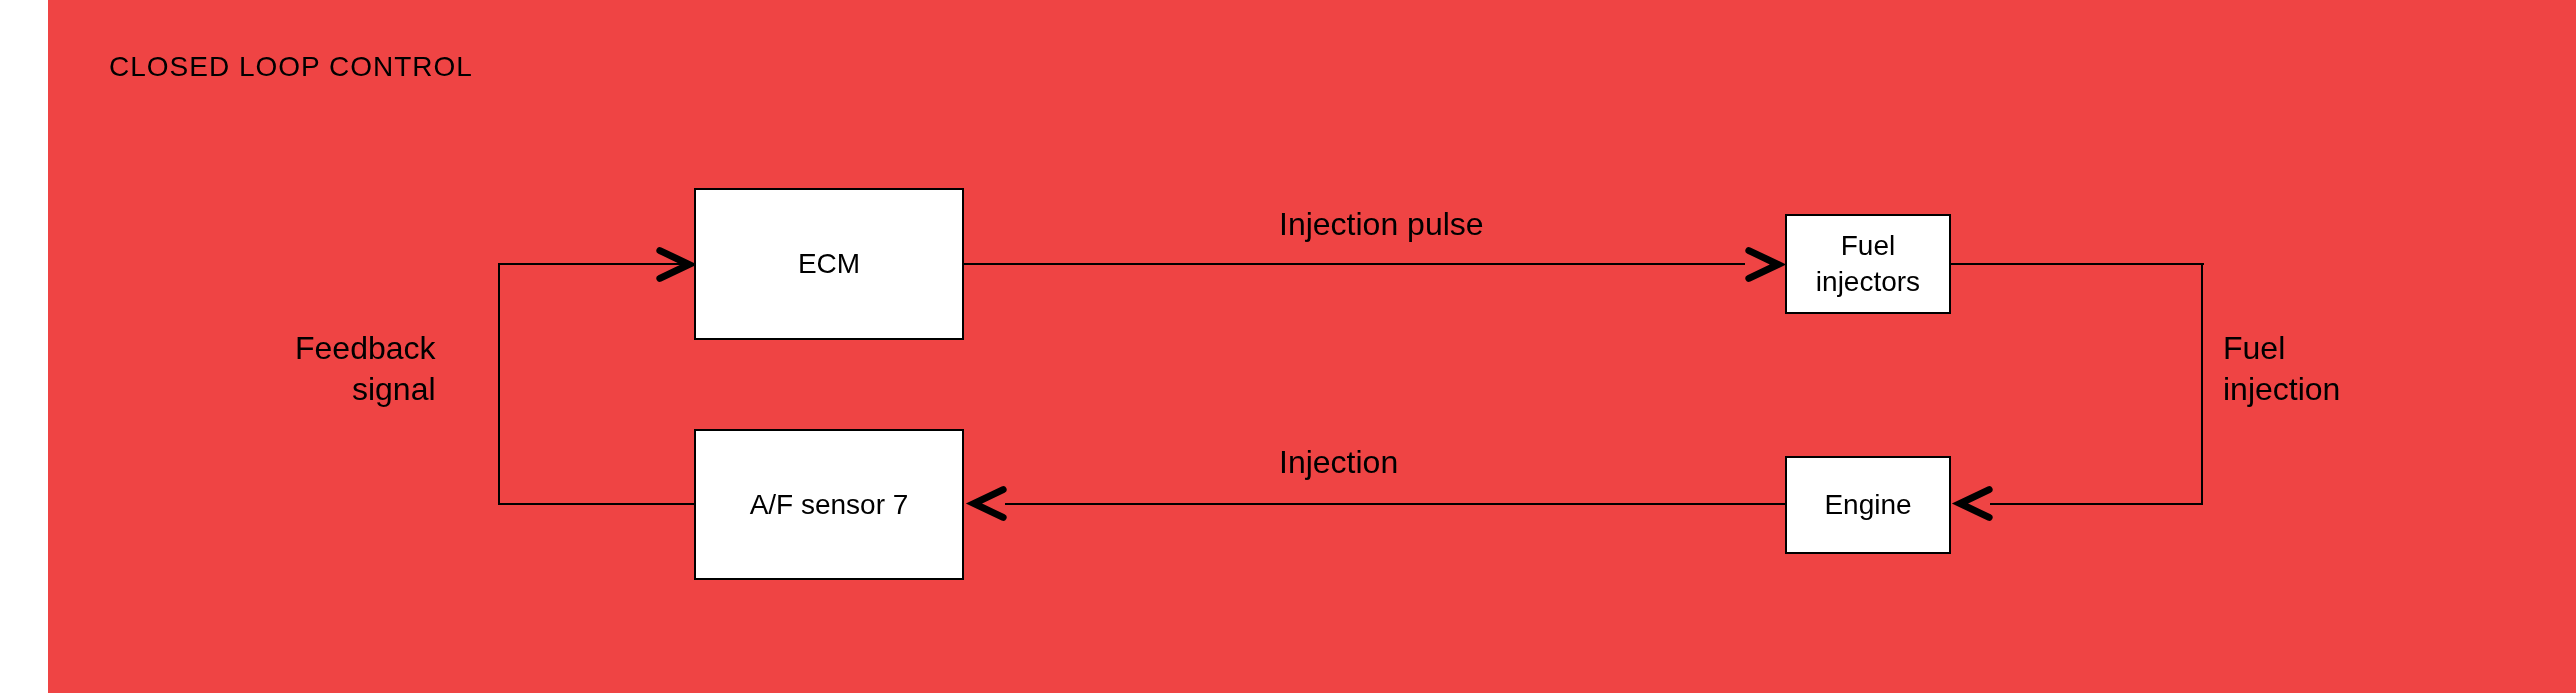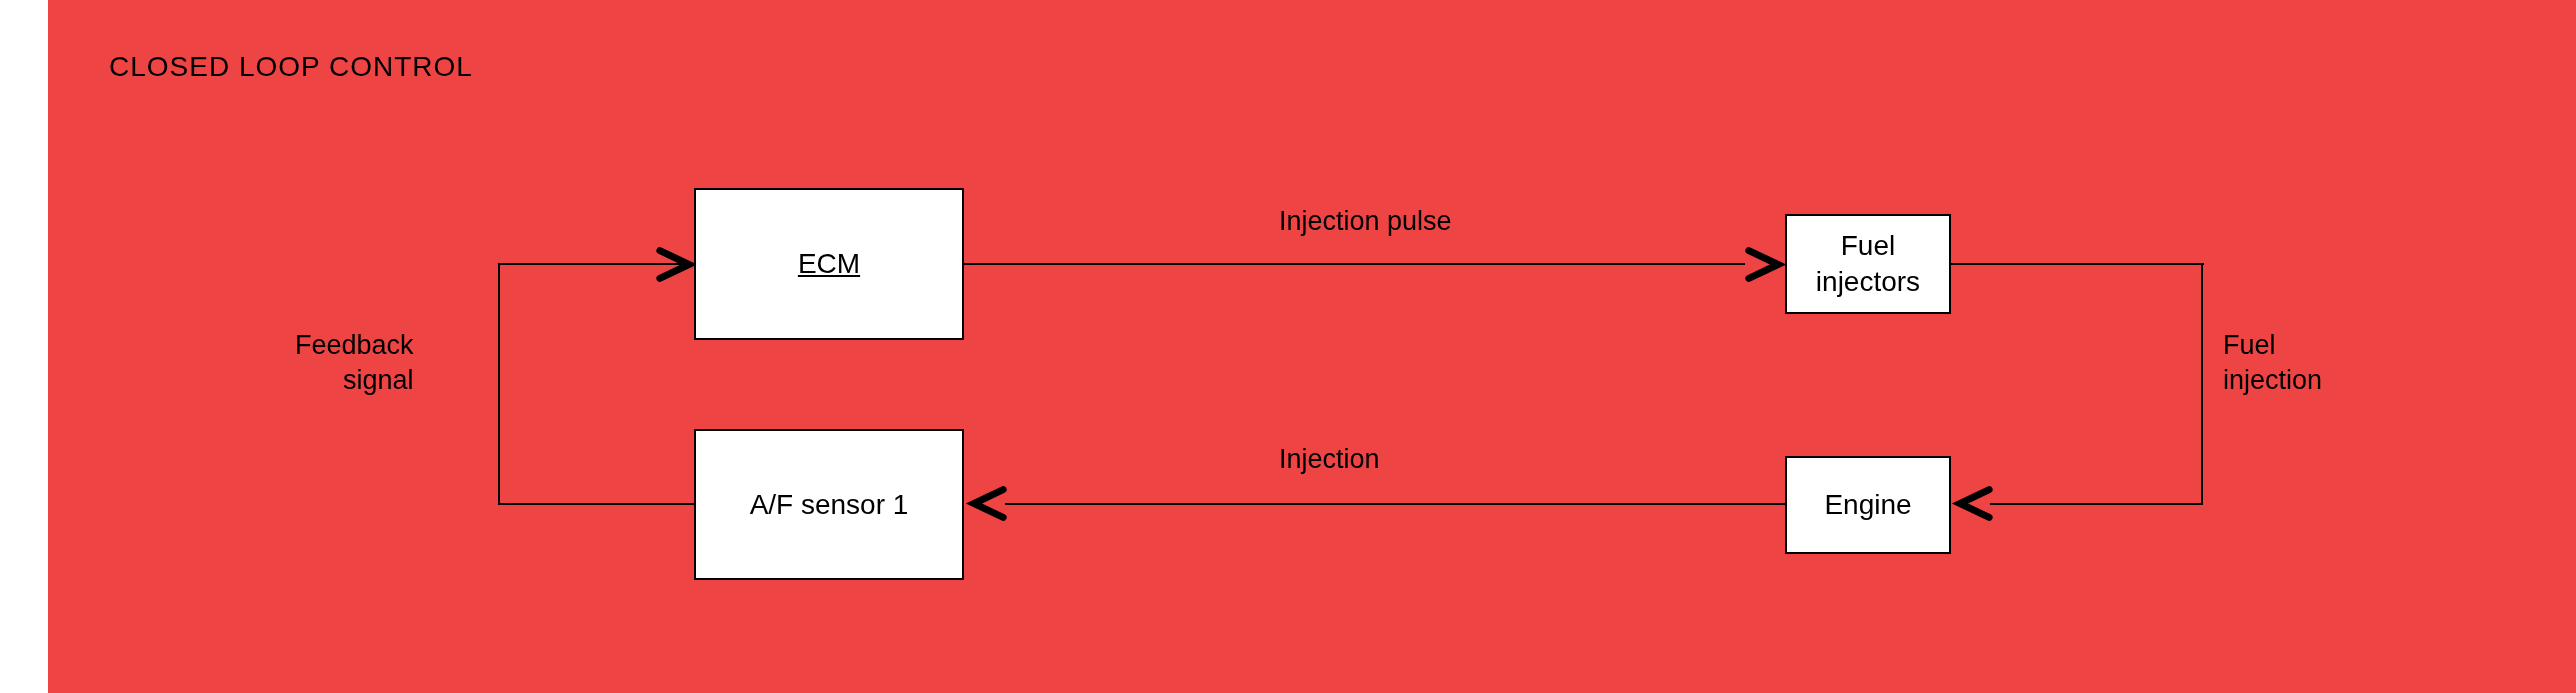--- a/index.html
+++ b/index.html
@@ -18,21 +18,21 @@
     background:#ffffff;
     box-sizing:border-box;
     display:flex;align-items:center;justify-content:center;
     text-align:center;
     font-size:28px;
     line-height:1.28;
     color:#000000;
   }
   .node-label{display:block;white-space:pre-line;}
 
-  #node-ecm{left:646px;top:188px;width:270px;height:152px;text-decoration:underline;}
+  #node-ecm{left:646px;top:188px;width:270px;height:152px;}
   #node-af-sensor{left:646px;top:429px;width:270px;height:151px;}
   #node-fuel-injectors{left:1737px;top:214px;width:166px;height:100px;}
   #node-engine{left:1737px;top:456px;width:166px;height:98px;}
 
   .h-line{position:absolute;height:0;border-top:2.6px solid #000000;}
   .v-line{position:absolute;width:0;border-left:2.6px solid #000000;}
 
   
   #edge-injection-pulse{left:916px;top:263px;width:781px;}
   
@@ -46,21 +46,21 @@
   
   #edge-feedback-bottom{left:450px;top:503px;width:198px;}
   
   #edge-left-vertical{left:450px;top:263px;height:242px;}
   
   #edge-feedback-into-ecm{left:450px;top:263px;width:198px;}
   
   .chevron{position:absolute;overflow:visible;}
 
   .edge-label{
-    position:absolute;font-size:27px;line-height:1.28;color:#000000;
+    position:absolute;font-size:32px;line-height:1.28;color:#000000;
     white-space:pre-line;
   }
   #label-injection-pulse{left:1231px;top:204px;}
   #label-combustion{left:1231px;top:442px;}
   #label-fuel-injection{left:2175px;top:328px;}
   #label-feedback-signal{left:247px;top:328px;text-align:right;}
 </style>
 </head>
 <body>
 
@@ -99,21 +99,21 @@
   <div class="node" id="node-fuel-injectors">
     <span class="node-label">Fuel
 injectors</span>
   </div>
 
   <div class="node" id="node-engine">
     <span class="node-label">Engine</span>
   </div>
 
   <div class="node" id="node-af-sensor">
-    <span class="node-label">A/F sensor 1</span>
+    <span class="node-label">A/F sensor 7</span>
   </div>
 
   <div class="edge-label" id="label-injection-pulse">Injection pulse</div>
 
   <div class="edge-label" id="label-fuel-injection">Fuel
 injection</div>
 
   <div class="edge-label" id="label-combustion">Injection</div>
 
   <div class="edge-label" id="label-feedback-signal">Feedback

